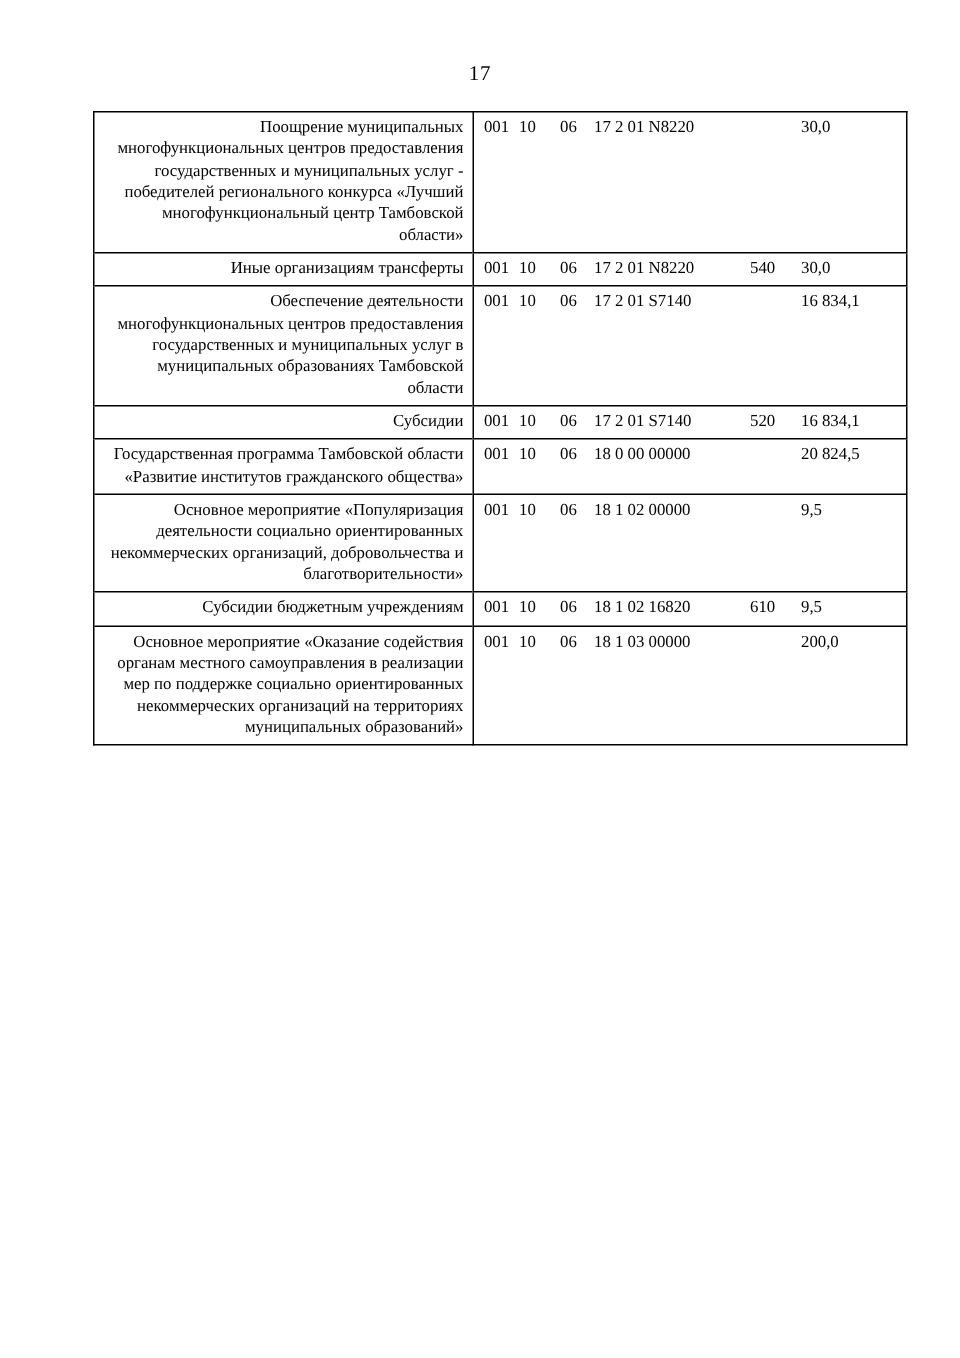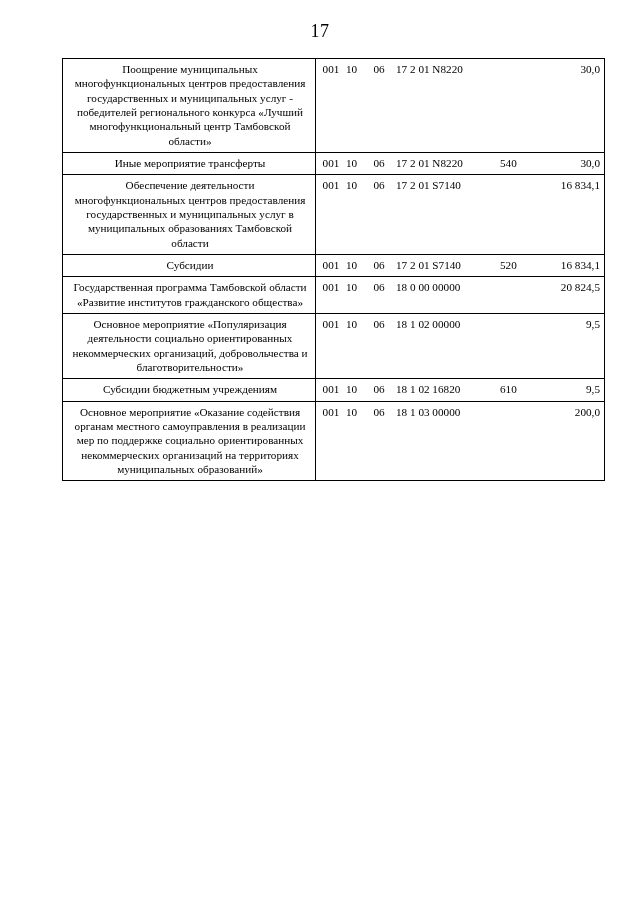--- a/index.html
+++ b/index.html
@@ -17,22 +17,22 @@
   }
   .page {
     position: relative;
     width: 640px;
     height: 905px;
     box-sizing: border-box;
     padding: 0;
   }
   .page-number {
     text-align: center;
-    font-size: 18px;
-    margin-top: 21px;
+    font-size: 14px;
+    margin-top: 42px;
     margin-bottom: 16px;
     letter-spacing: 0.5px;
   }
   table.budget {
     border-collapse: collapse;
     margin-left: 62px;
     width: 516px;
     table-layout: fixed;
   }
   table.budget td {
@@ -47,21 +47,21 @@
   }
   table.budget tr.last td {
     border-bottom: 1px solid #000;
   }
   .c-name {
     width: 238px;
     padding-right: 6px !important;
     padding-left: 8px !important;
     border-left: 1px solid #000;
     border-right: 1px solid #000;
-    text-align: center;
+    text-align: right;
     hyphens: auto;
   }
   .c-vedom {
     width: 30px;
     text-align: center;
   }
   .c-razdel {
     width: 22px;
   }
   .c-podrazdel {
@@ -73,21 +73,20 @@
     width: 104px;
     text-align: left;
     padding-left: 6px !important;
   }
   .c-vid {
     width: 34px;
     text-align: left;
   }
   .c-sum {
     width: 66px;
-    text-align: right;
     padding-right: 4px !important;
     border-right: 1px solid #000;
   }
   .spacer-bottom {
     height: 40px;
   }
 </style>
 </head>
 <body>
 
@@ -102,21 +101,21 @@
         <td class="c-name">Поощрение муниципальных многофункциональных центров предоставления государственных и муниципальных услуг - победителей регионального конкурса «Лучший многофункциональный центр Тамбовской области»</td>
         <td class="c-vedom">001</td>
         <td class="c-razdel">10</td>
         <td class="c-podrazdel">06</td>
         <td class="c-target">17 2 01 N8220</td>
         <td class="c-vid"></td>
         <td class="c-sum">30,0</td>
       </tr>
 
       <tr>
-        <td class="c-name">Иные мероприятие трансферты</td>
+        <td class="c-name">Иные организациям трансферты</td>
         <td class="c-vedom">001</td>
         <td class="c-razdel">10</td>
         <td class="c-podrazdel">06</td>
         <td class="c-target">17 2 01 N8220</td>
         <td class="c-vid">540</td>
         <td class="c-sum">30,0</td>
       </tr>
 
       <tr>
         <td class="c-name">Обеспечение деятельности многофункциональных центров предоставления государственных и муниципальных услуг в муниципальных образованиях Тамбовской области</td>

